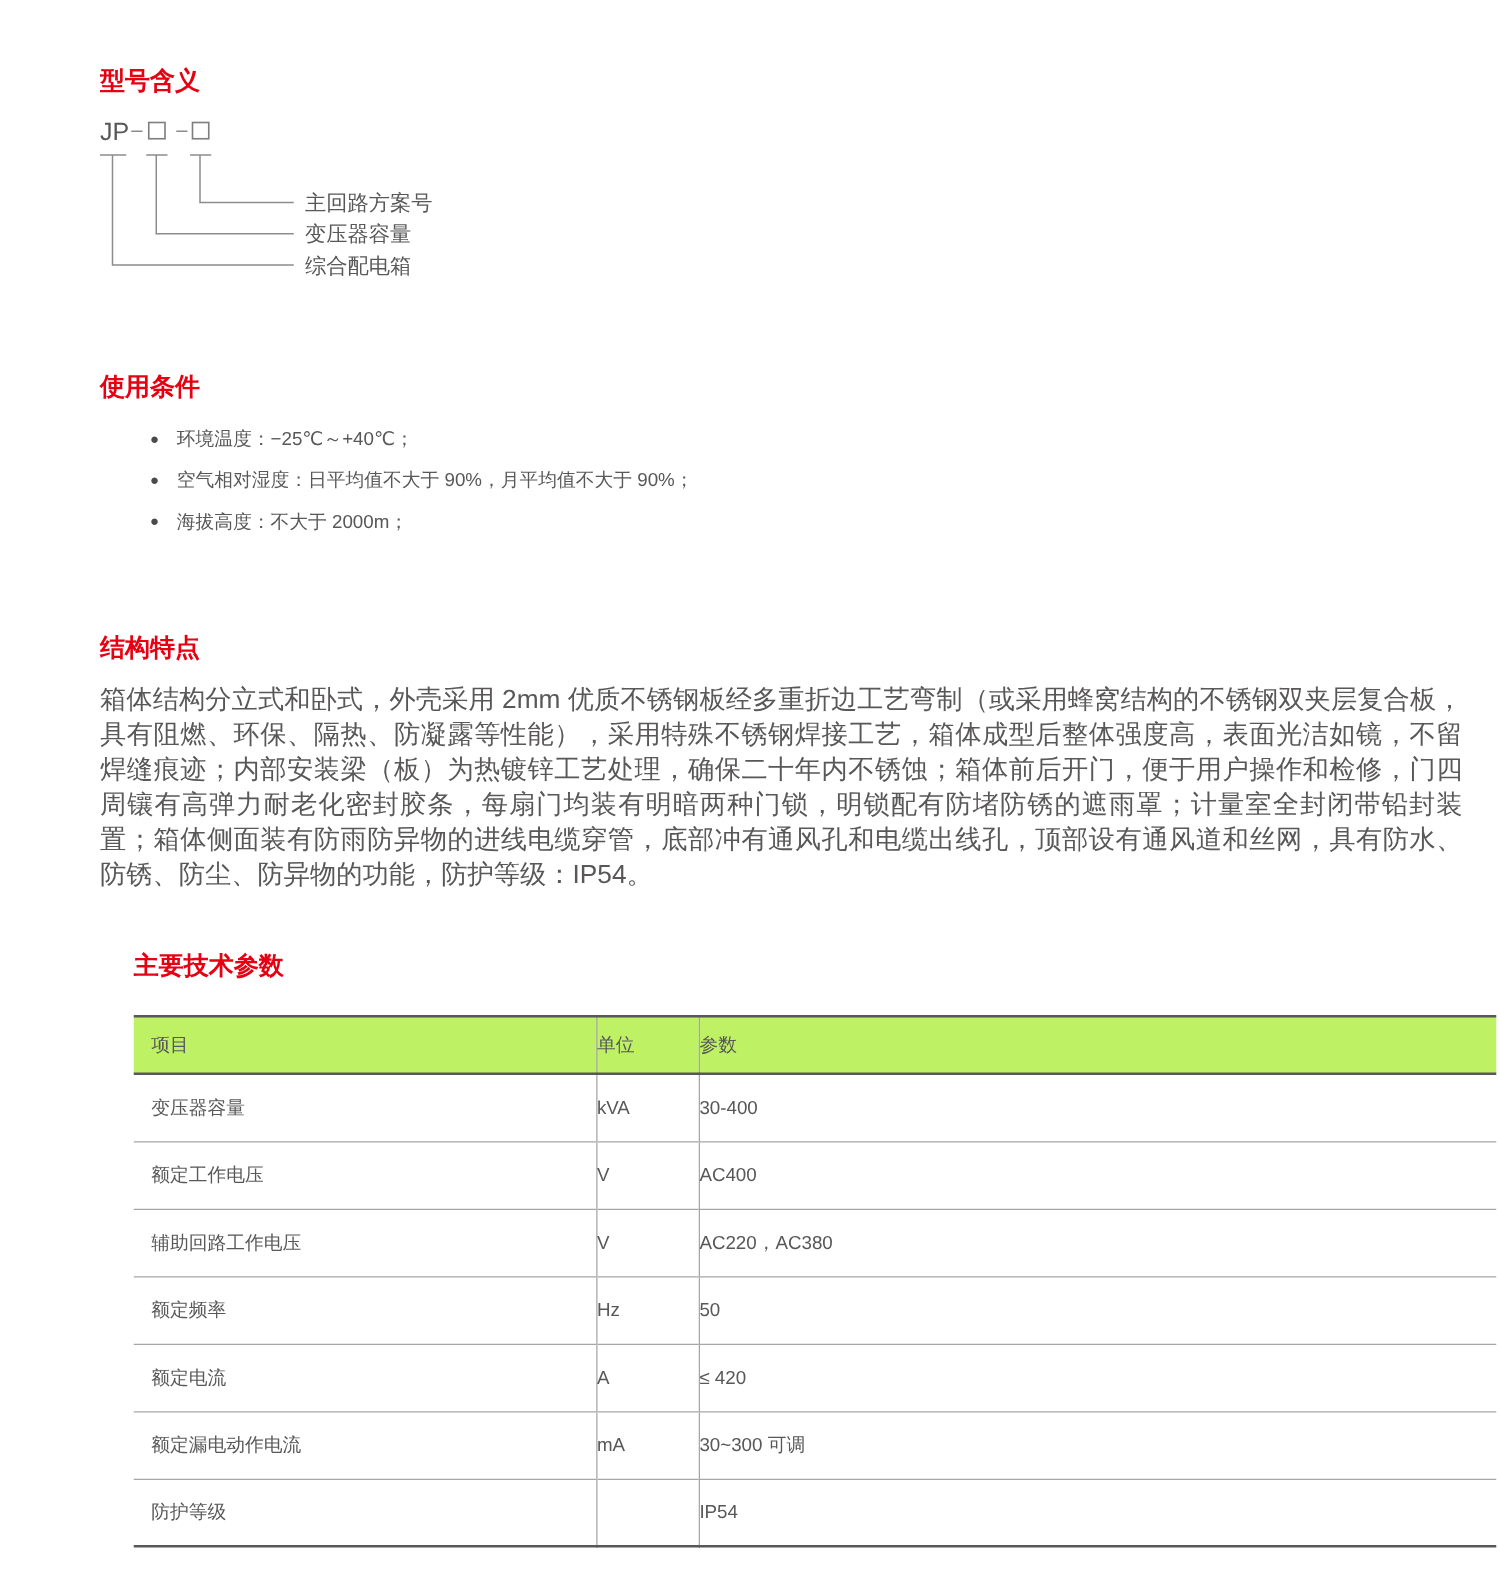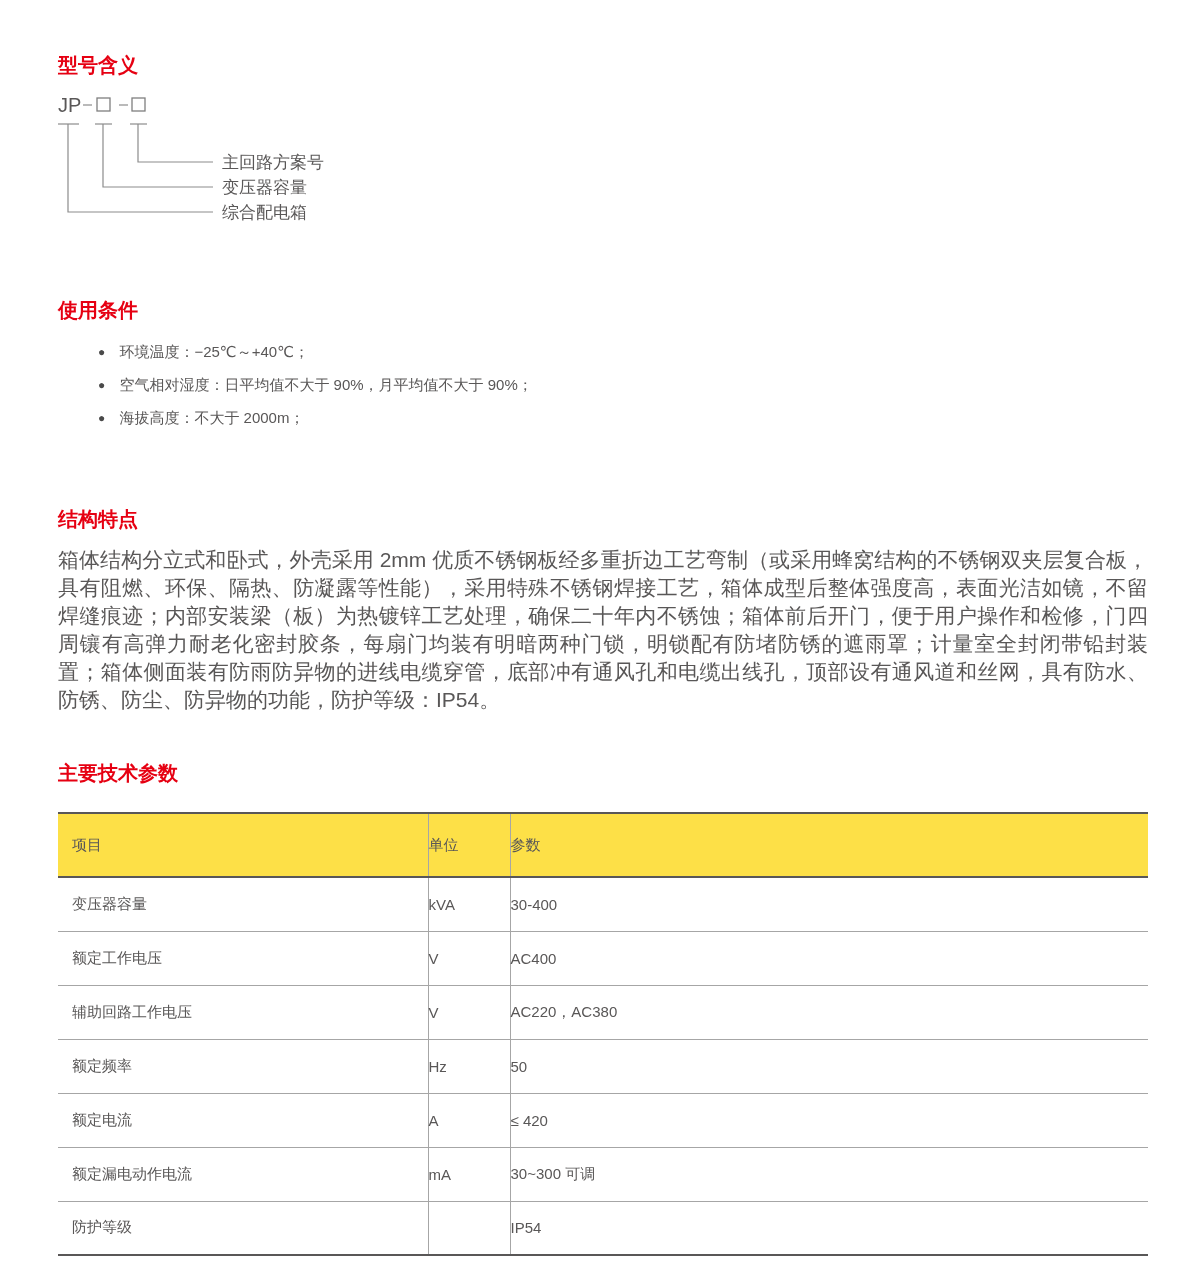--- a/index.html
+++ b/index.html
@@ -4,21 +4,21 @@
 <style>
   * { margin: 0; padding: 0; box-sizing: border-box; }
   html, body { background: #ffffff; }
   body {
     width: 1200px; height: 1277px;
     font-family: "Liberation Sans", "DejaVu Sans", sans-serif;
     color: #595757;
     overflow: hidden;
   }
   .page { width: 1200px; height: 1277px; background: #ffffff; }
-  .content { padding: 0 58px; }
+  .content { padding: 0 80px; }
 
   .sec-title {
     font-size: 20px;
     line-height: 26px;
     font-weight: 700;
     color: #e60012;
   }
 
   
   .sec-model { margin-top: 52px; }
@@ -49,34 +49,34 @@
   .struct-para {
     margin-top: 14px;
     width: 1090px;
     font-size: 21px;
     line-height: 28px;
     color: #595757;
     text-align: justify;
   }
 
   
-  .sec-params { margin-top: 46px; }
+  .sec-params { margin-top: 46px; margin-left: 27px; }
   .params-table {
     margin-top: 26px;
     width: 1090px;
     border-collapse: collapse;
     table-layout: fixed;
     border-top: 2px solid #595757;
     border-bottom: 2px solid #595757;
     font-size: 15px;
     color: #595757;
   }
   .params-table thead tr {
-    background: #fde047;
-    height: 64px;
+    background: #bef264;
+    height: 46px;
     border-bottom: 2px solid #595757;
   }
   .params-table tbody tr {
     height: 54px;
     border-bottom: 1px solid #a6a6a6;
     background: #ffffff;
   }
   .params-table tbody tr:last-child { border-bottom: none; }
   .params-table th { font-weight: 400; }
   .col-item  { width: 370px; text-align: left; padding-left: 14px; border-right: 1px solid #a6a6a6; }

